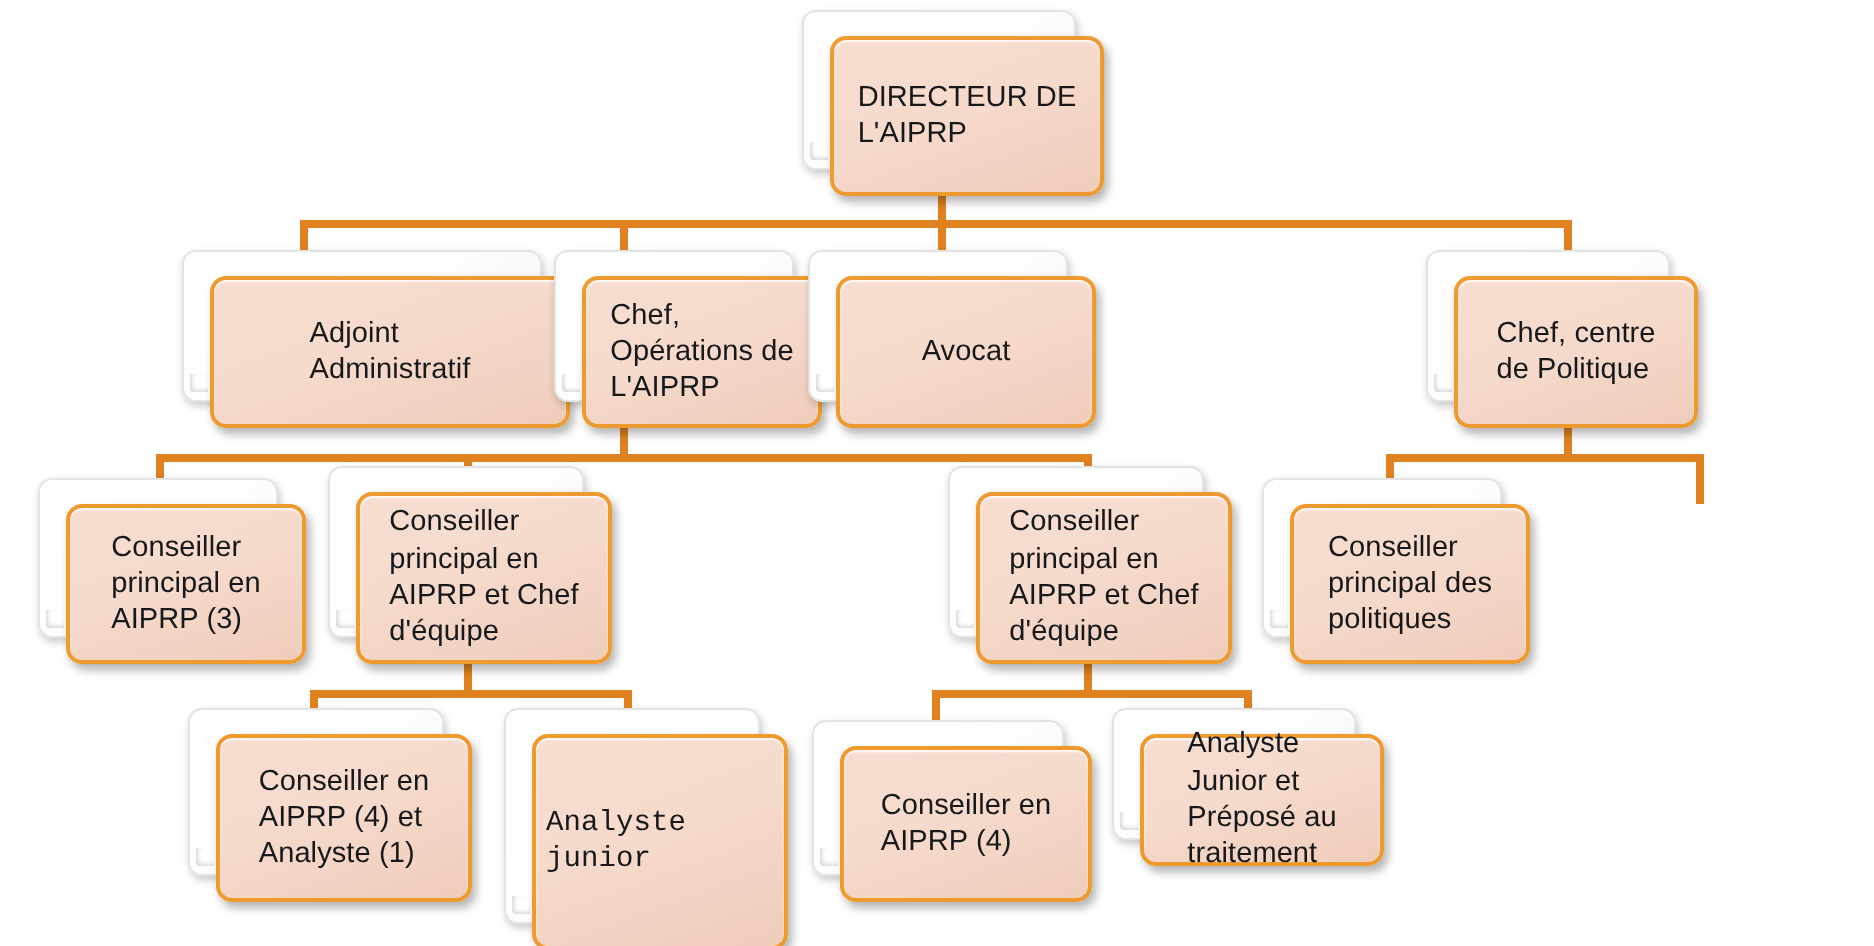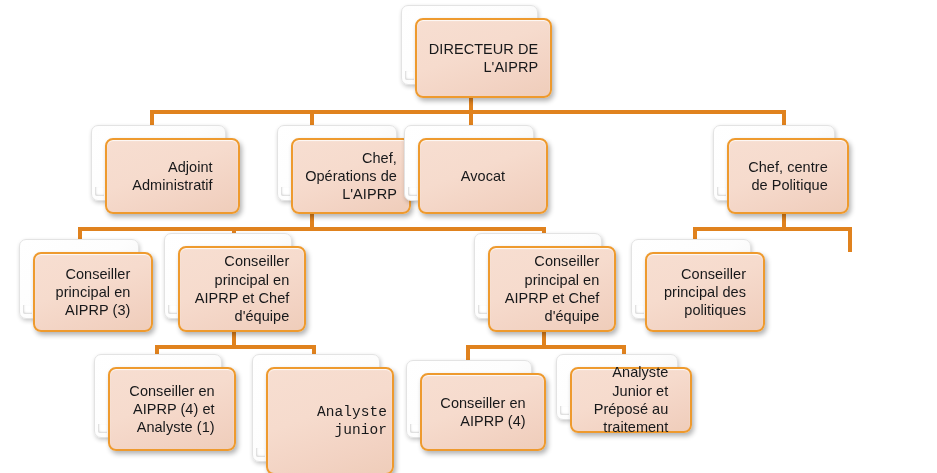--- a/index.html
+++ b/index.html
@@ -70,21 +70,21 @@
                 inset 0 1px 1px rgba(255,255,255,0.85);
     display: flex;
     align-items: center;
     justify-content: center;
     padding: 2px 5px;
   }
   .node .label {
     color: #17181a;
     font-size: 14.5px;
     line-height: 1.26;
-    text-align: right;
+    text-align: left;
     white-space: pre-line;
     letter-spacing: 0.05px;
   }
 </style>
 </head>
 <body>
 
 <div id="chart-root">
 
   <div class="conn v" style="left:469px; top:97px; height:16px;"></div>
@@ -122,21 +122,21 @@
   <div class="node" style="left:415px; top:18px; width:137px; height:80px;">
     <div class="card-back">
         <span class="curl"></span>
       </div>
     <div class="card-front">
       <span class="label">DIRECTEUR DE
 L'AIPRP</span>
     </div>
   </div>
 
-  <div class="node" style="left:105px; top:138px; width:135px; height:76px;">
+  <div class="node" style="left:105px; top:138px; width:135px; height:76px;padding-left:45px;">
     <div class="card-back">
         <span class="curl"></span>
       </div>
     <div class="card-front">
       <span class="label">Adjoint
 Administratif</span>
     </div>
   </div>
 
   <div class="node" style="left:263px; top:138px; width:120px; height:76px;margin-left:28px;">

